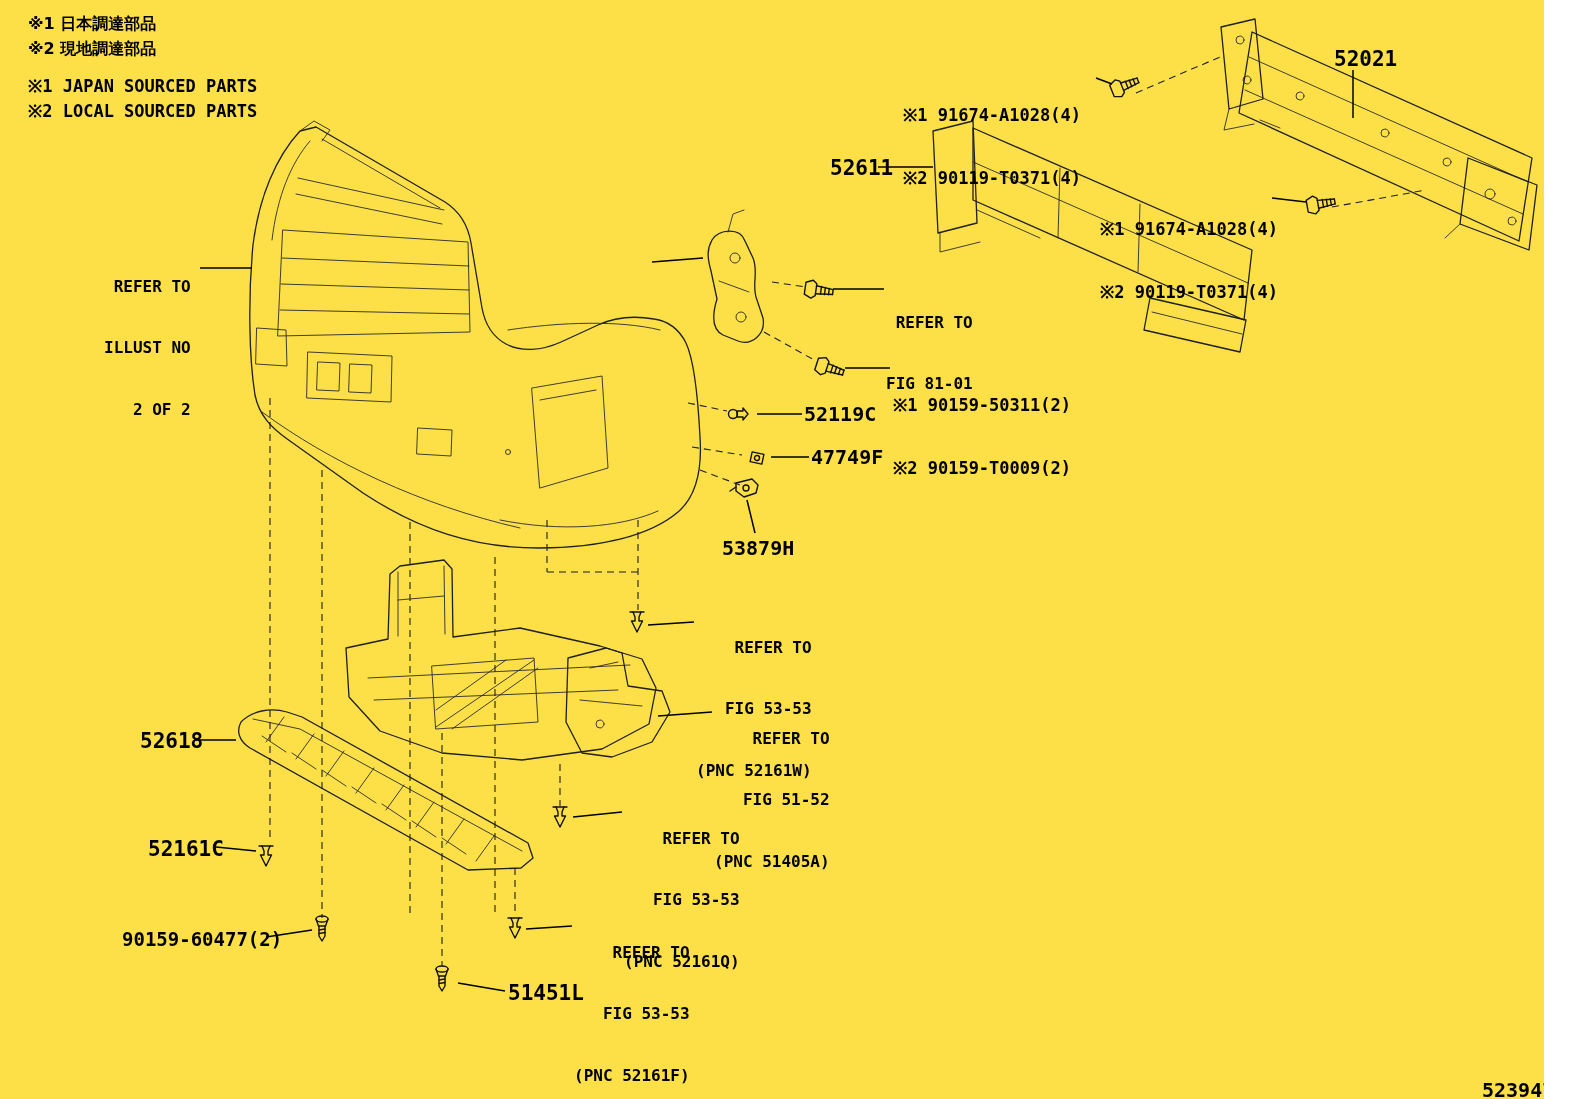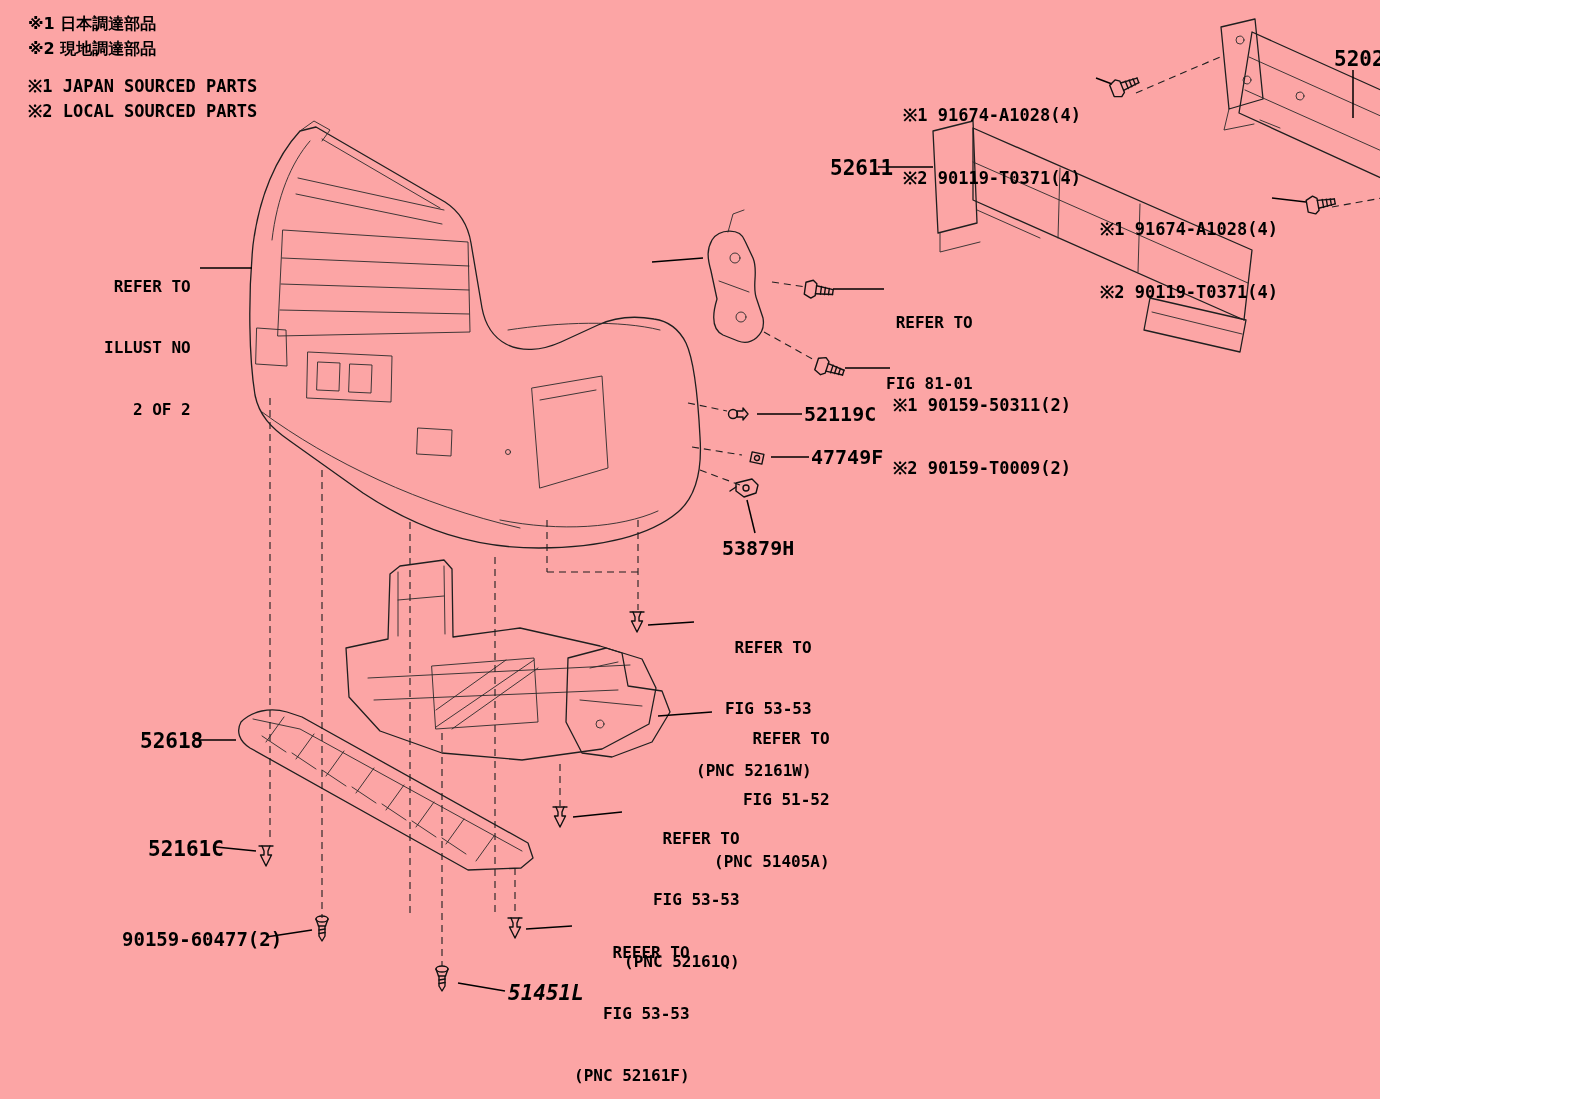--- a/index.html
+++ b/index.html
@@ -1,19 +1,19 @@
 <!DOCTYPE html>
 <html><head>
 <meta charset="utf-8">
 <style>
   html,body{margin:0;padding:0;background:#ffffff;}
   .canvas{
     position:relative;
-    width:1380px;height:1099px;
-    background:#fca5a5;
+    width:1544px;height:1099px;
+    background:#fde047;
     font-family:"DejaVu Sans Mono","Liberation Mono",monospace;
     font-weight:bold;
     color:#000;
     overflow:hidden;
   }
   .art-layer{position:absolute;left:0;top:0;}
   .lbl{position:absolute;white-space:pre;line-height:1.25;}
   .sz-big{font-size:21px;}
   .sz-part{font-size:20px;}
   .sz-fast{font-size:17px;line-height:1.22;}
@@ -269,17 +269,17 @@
   <div class="lbl sz-big" style="left:148px;top:836px;">52161C</div>
 
   <div class="lbl sz-ref" style="left:574px;top:902px;">
     <div>REFER TO</div>
     <div>FIG 53-53</div>
     <div>(PNC 52161F)</div>
   </div>
 
   <div class="lbl" style="left:122px;top:928px;font-size:19px;">90159-60477(2)</div>
 
-  <div class="lbl sz-big" style="left:508px;top:980px;font-style:italic;">51451L</div>
+  <div class="lbl sz-big" style="left:508px;top:980px;">51451L</div>
 
   <div class="lbl sz-code" style="left:1482px;top:1078px;">523947E</div>
 
 </div>
 
 </body></html>

